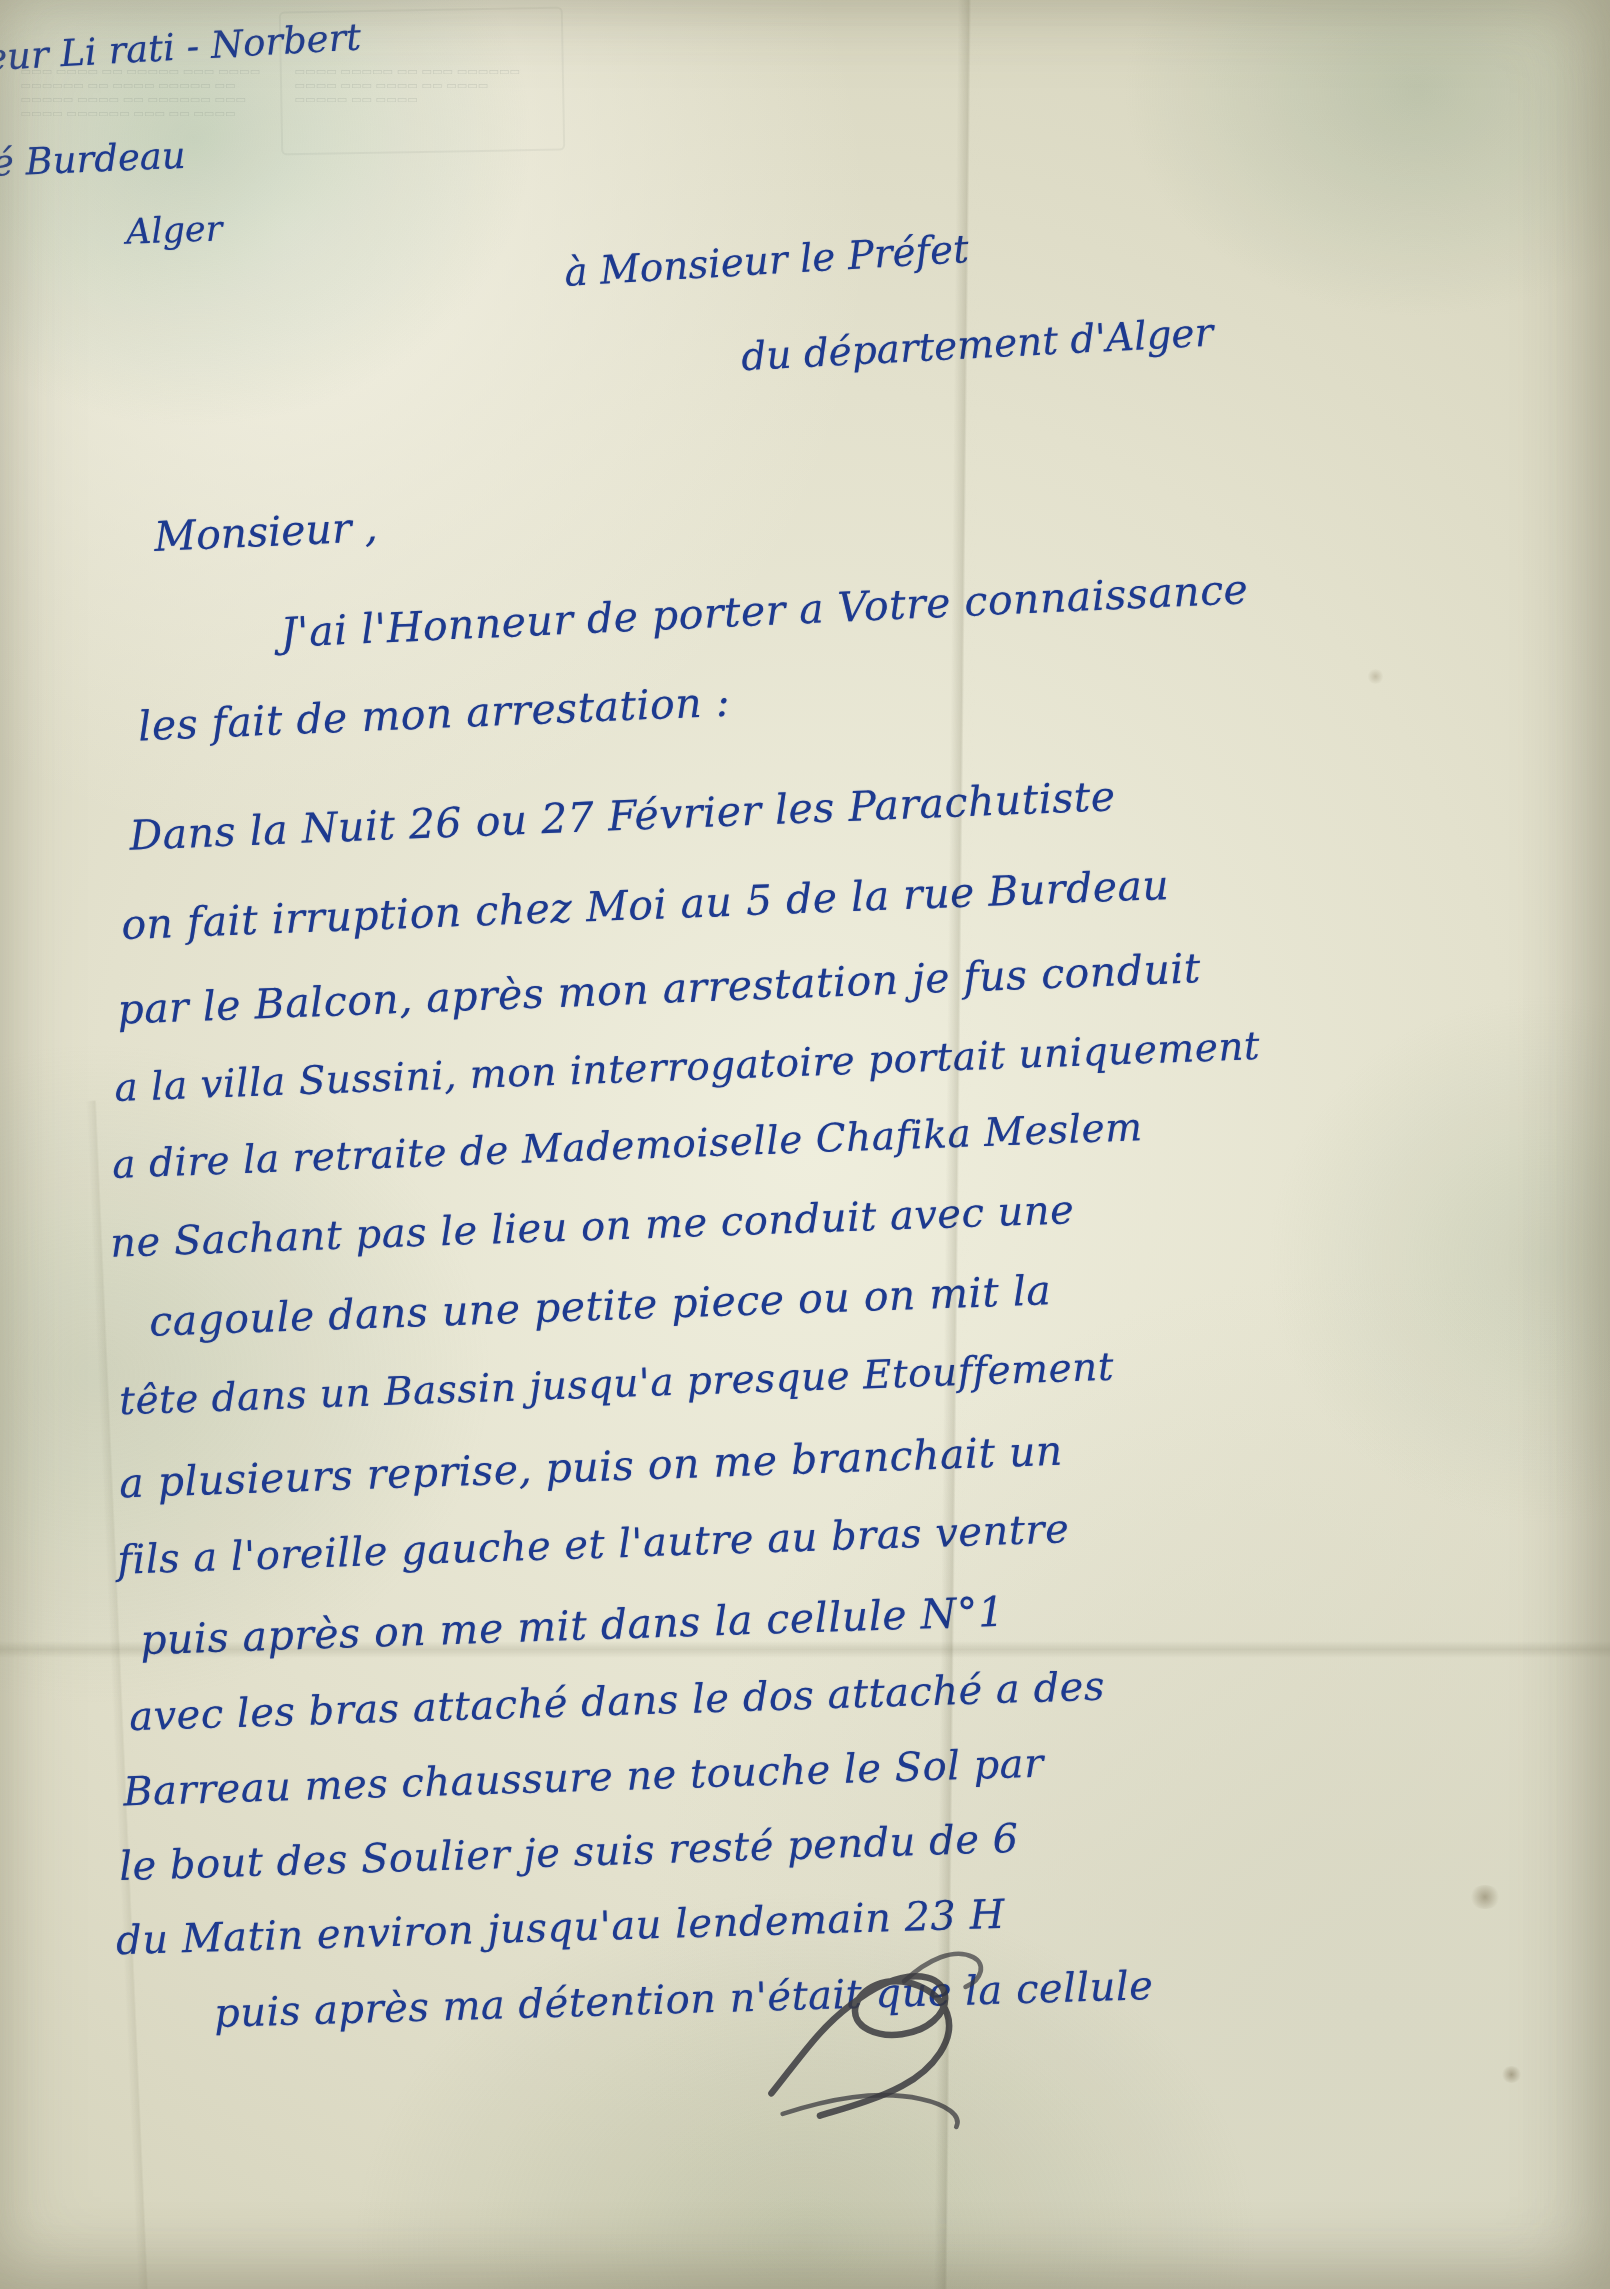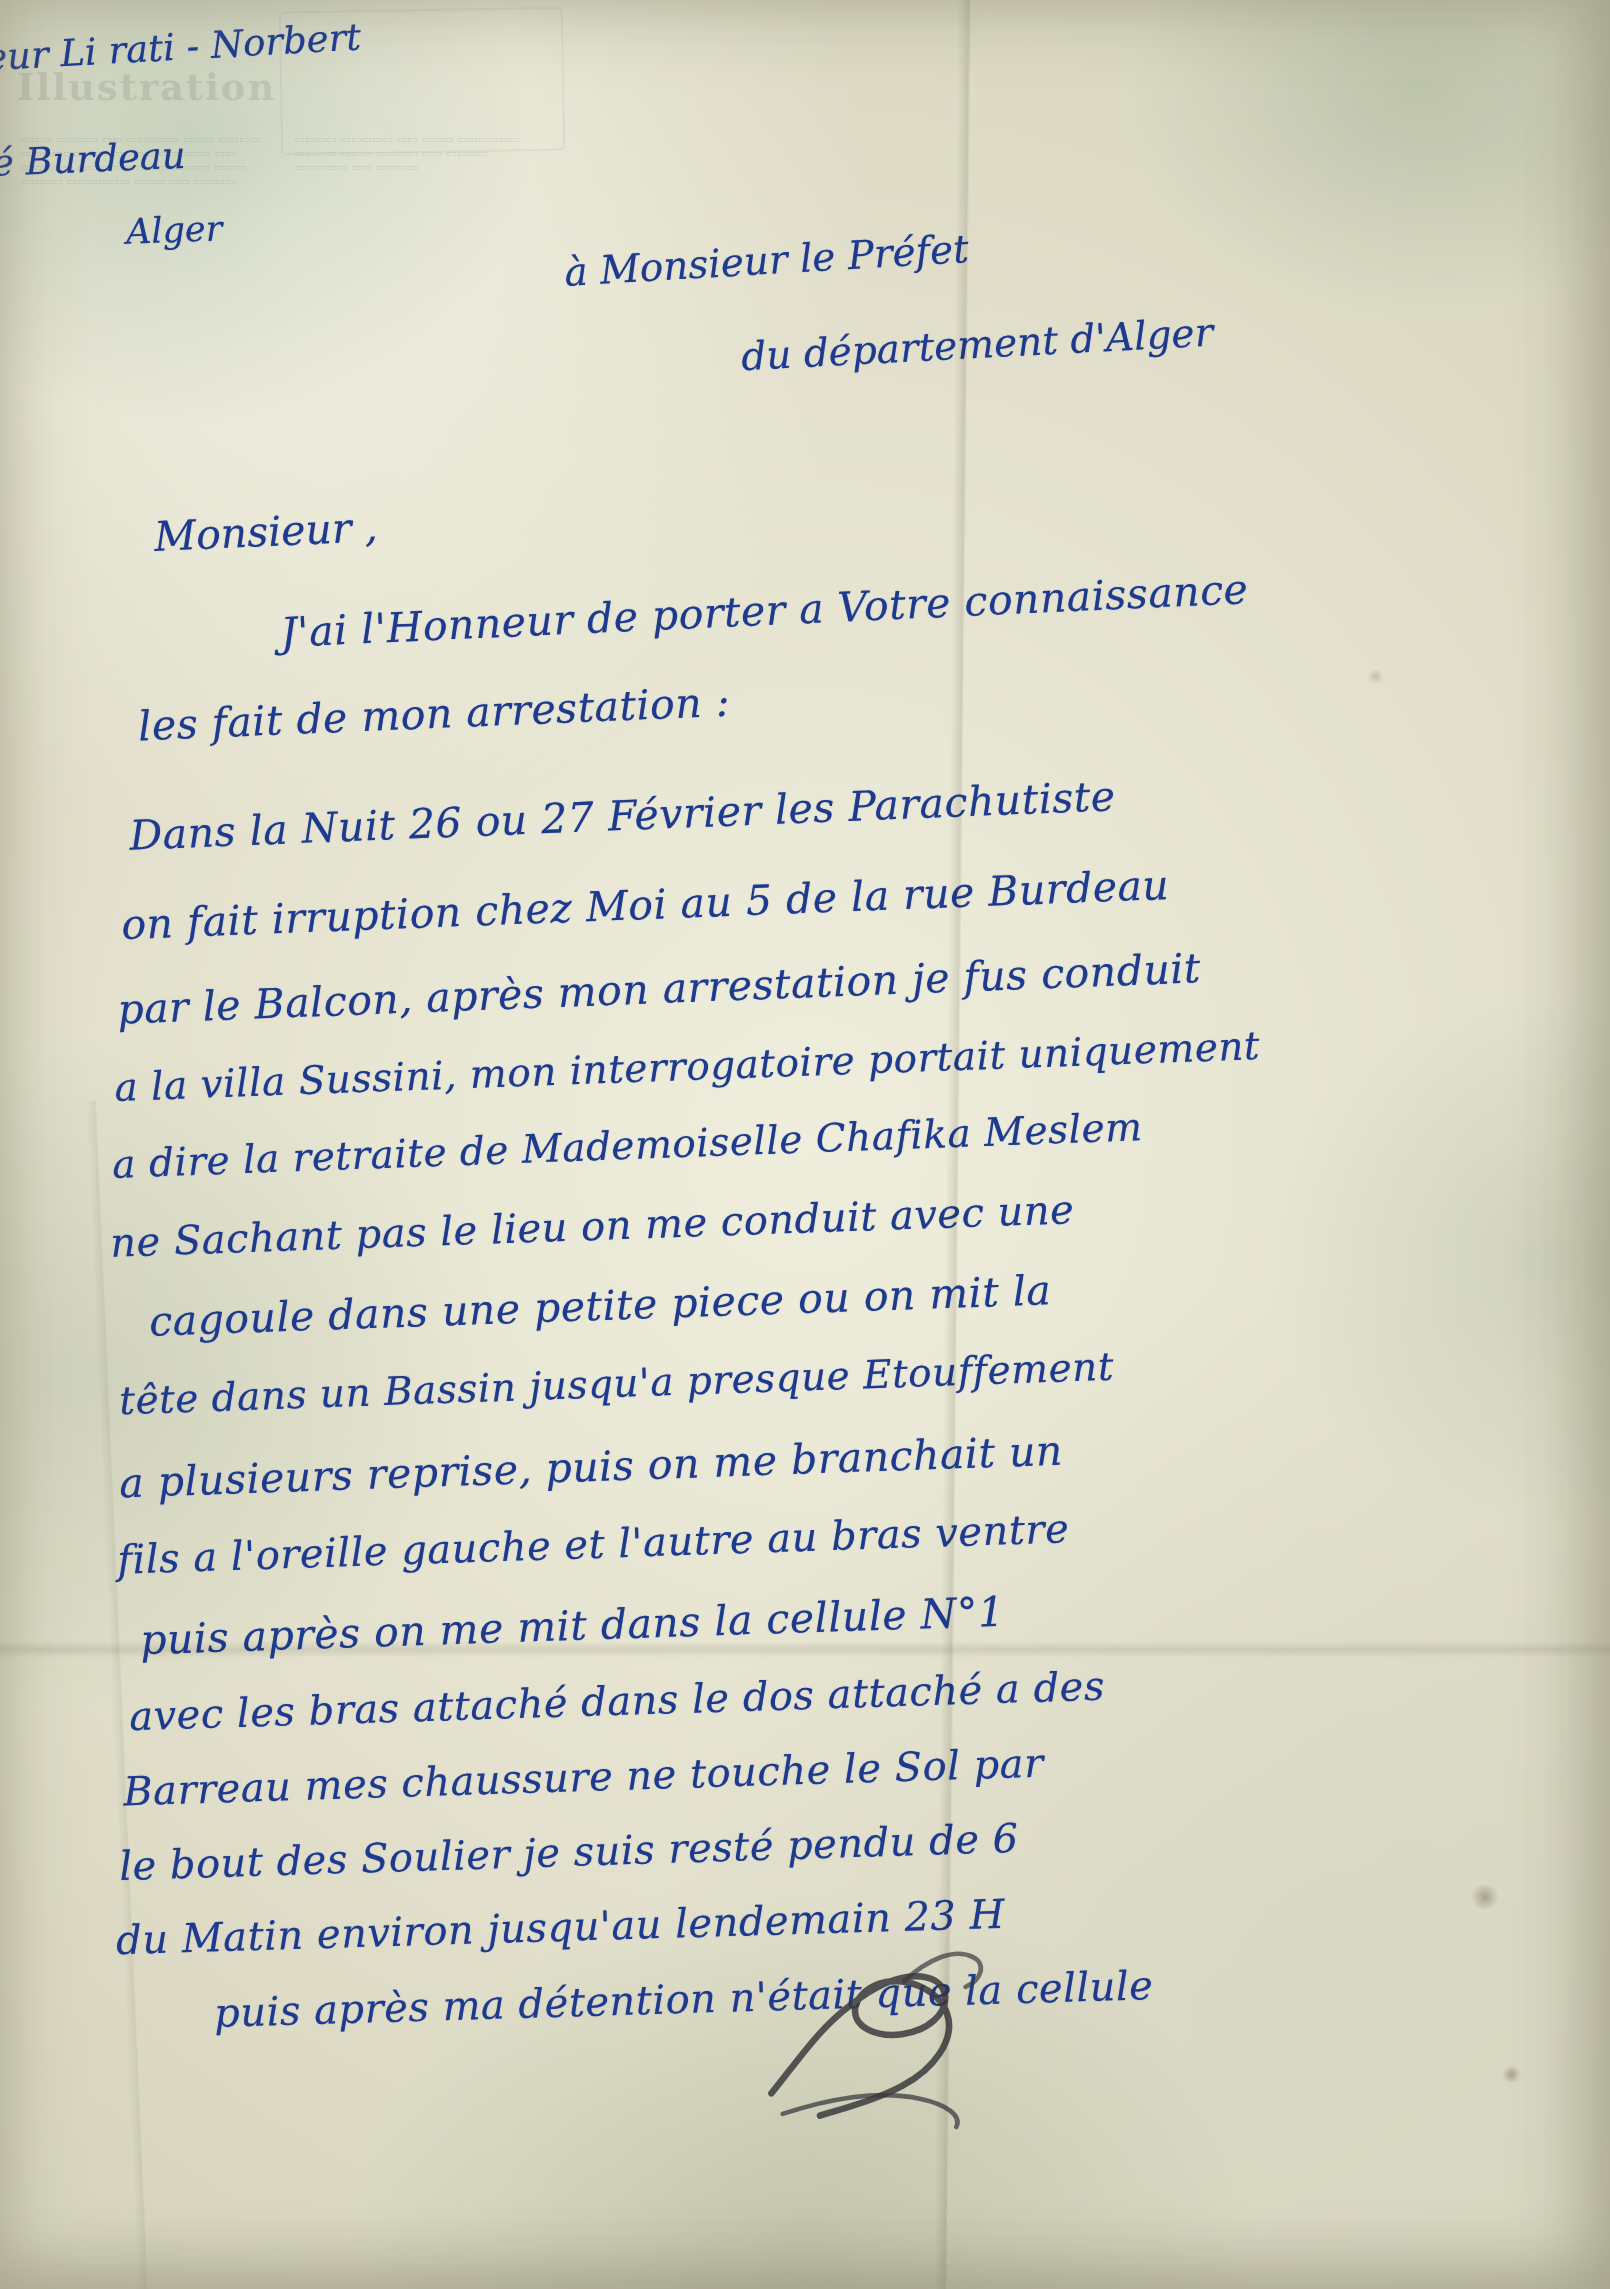--- a/index.html
+++ b/index.html
@@ -118,21 +118,20 @@
 </head>
 <body>
 
 <div class="page">
 
   <div class="paper-base"></div>
   <div class="tint"></div>
 
   <div class="showthrough">
     <div class="ornament"></div>
-    <p class="big">Illustration</p>
     <div class="lines">
       ▭▭▭ ▭▭▭▭ ▭▭ ▭▭▭▭▭ ▭▭▭ ▭▭▭▭ ▭▭▭▭▭▭ ▭▭ ▭▭▭▭ ▭▭▭▭▭ ▭▭ ▭▭▭▭▭ ▭▭▭▭ ▭▭ ▭▭▭▭▭▭ ▭▭▭ ▭▭▭▭ ▭▭▭▭▭▭ ▭▭▭ ▭▭ ▭▭▭▭ ▭▭▭▭ ▭▭▭▭▭ ▭▭ ▭▭▭ ▭▭▭▭▭▭ ▭▭▭▭ ▭▭▭ ▭▭▭▭ ▭▭ ▭▭▭▭ ▭▭▭▭▭ ▭▭ ▭▭▭▭
     </div>
   </div>
 
   <div class="hand hw-sender" style="left:-15px; top:26px; transform: rotate(-3.2deg);">eur Li rati - Norbert</div>
   <div class="hand hw-sender" style="left:-20.5px; top:138px; transform: rotate(-2.4deg);">ié Burdeau</div>
   <div class="hand hw-sender" style="left:126px; top:210px; transform: rotate(-2.0deg); font-size:35px;">Alger</div>
 
   <div class="hand hw-addr" style="left:564px; top:238px; transform: rotate(-3.4deg);">à Monsieur le Préfet</div>

